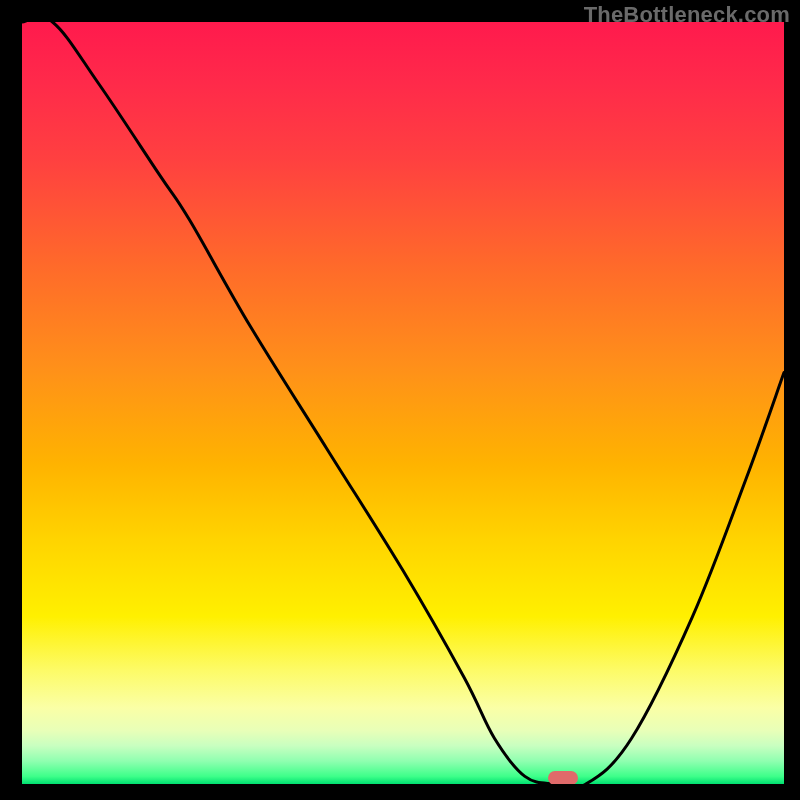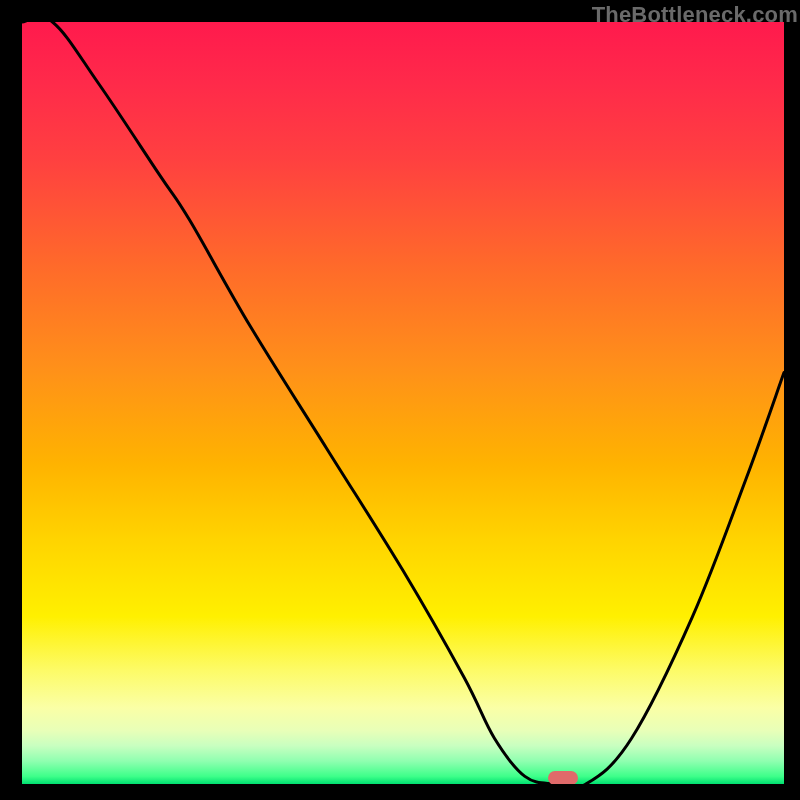--- a/index.html
+++ b/index.html
@@ -43,21 +43,21 @@
       #e8ffb8 93%,
       #c8ffc0 95%,
       #8fffb0 97%,
       #3eff8a 99%,
       #00e070 100%
     );
   }
   .watermark {
     position: absolute;
     top: 2px;
-    right: 2px;
+    right: 10px;
     font-family: Arial, Helvetica, sans-serif;
     font-size: 22px;
     font-weight: 600;
     color: #6a6a6a;
     letter-spacing: 0.2px;
     user-select: none;
   }
   .marker {
     position: absolute;
     width: 30px;

